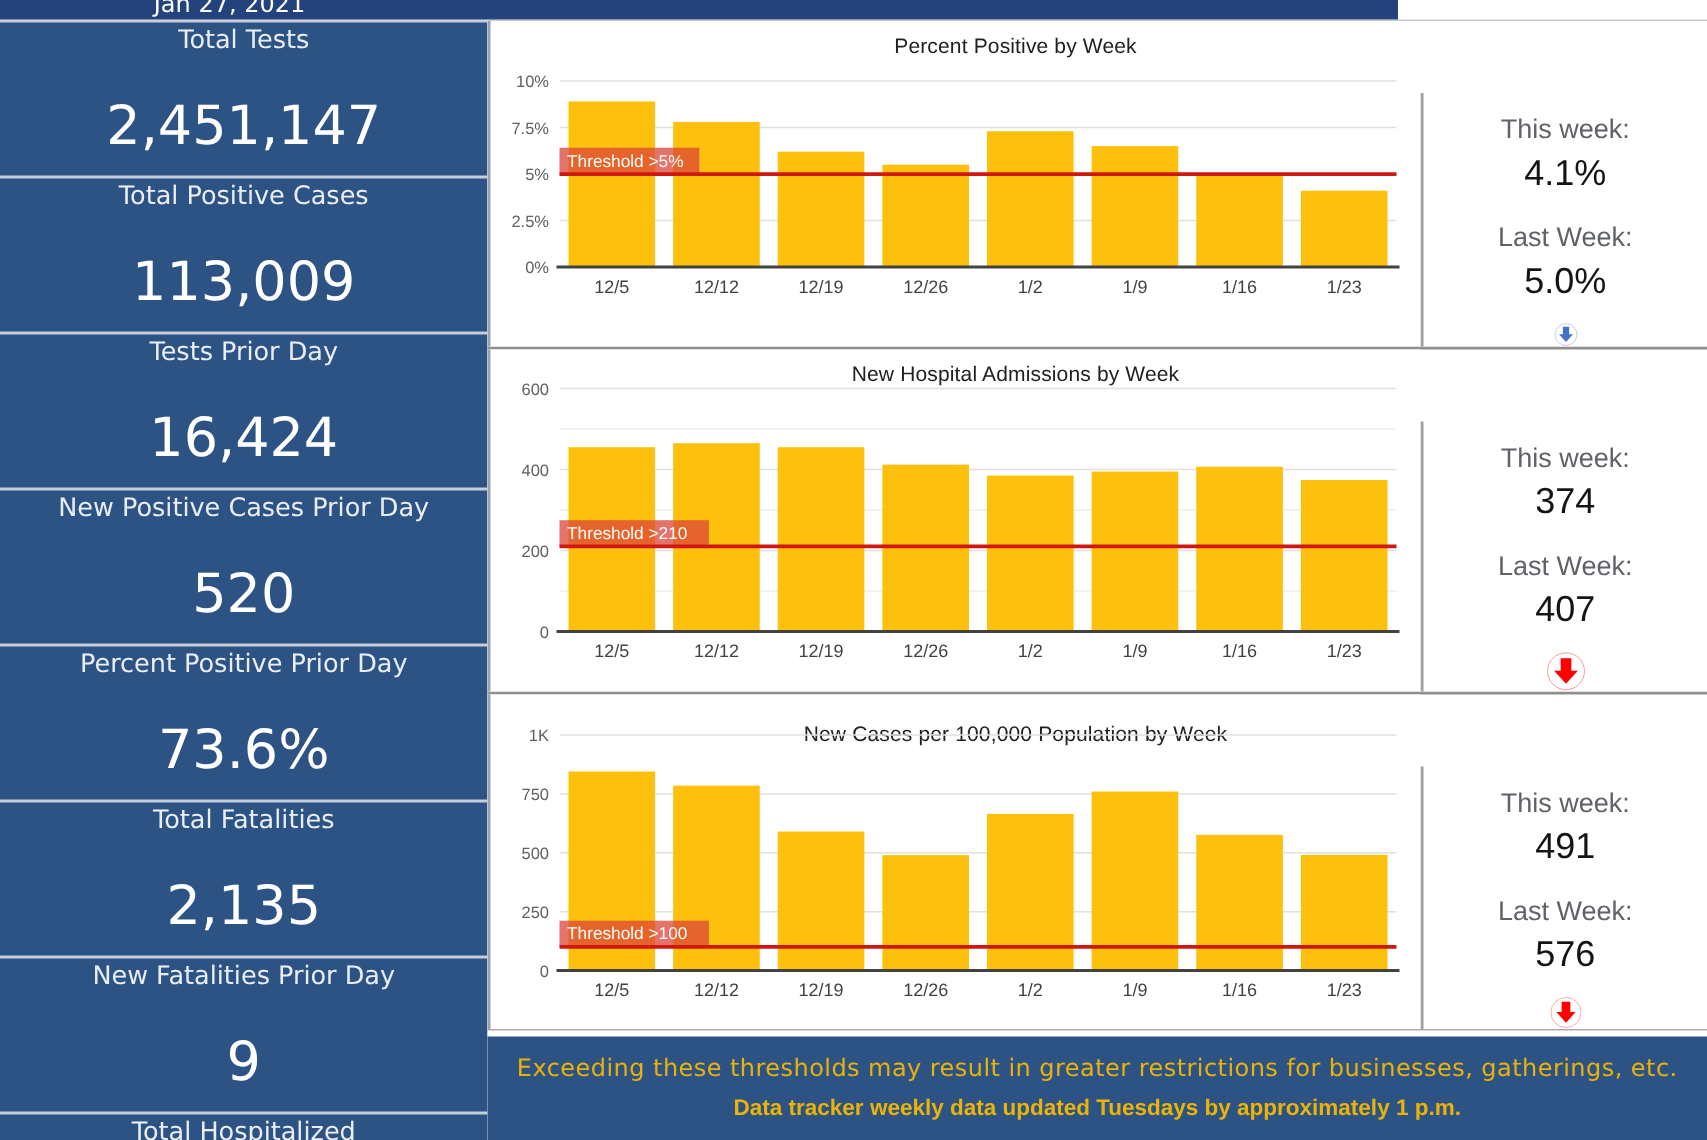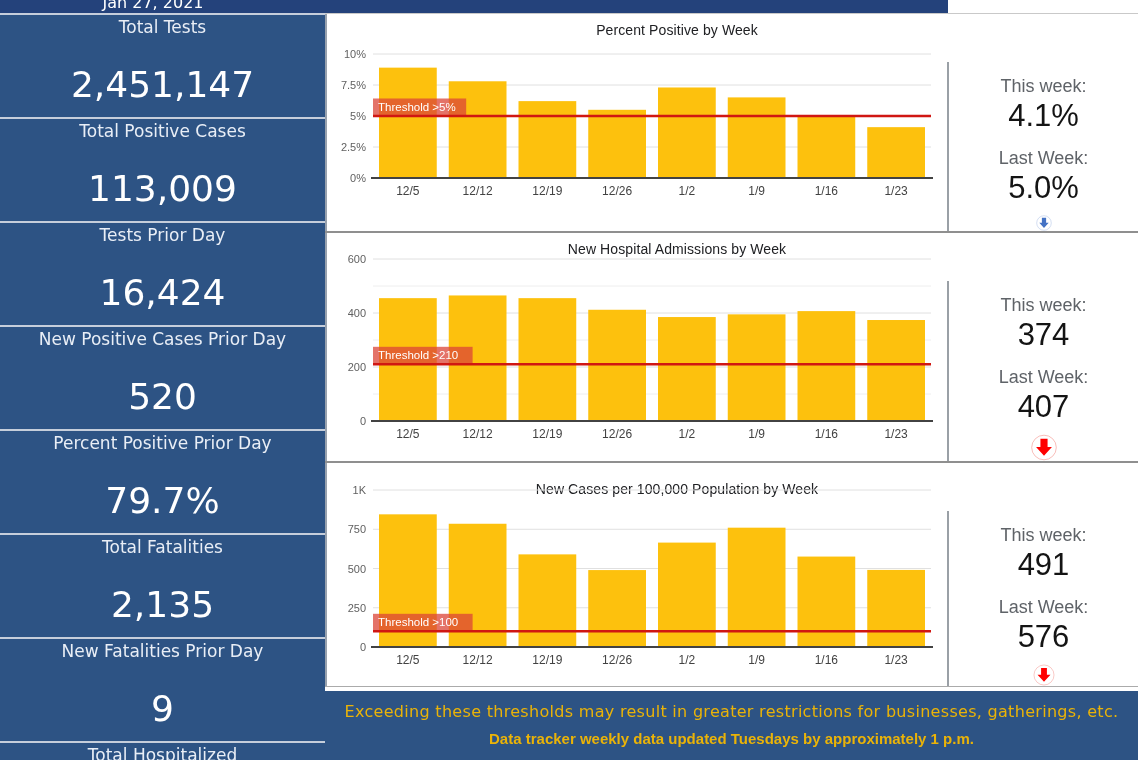--- a/index.html
+++ b/index.html
@@ -4,21 +4,21 @@
 <style>
   html,body{margin:0;padding:0}
   body{
     width:1138px;height:760px;position:relative;overflow:hidden;
     background:#ffffff;font-family:"Liberation Sans",sans-serif;
     -webkit-font-smoothing:antialiased;
   }
   
   .topbar{
     position:absolute;left:0;top:0;width:932px;height:13px;
-    background:#24427B;overflow:hidden;z-index:6;padding-left:16px;
+    background:#24427B;overflow:hidden;z-index:6;
   }
   .topbar .date{
     position:absolute;left:83px;top:-7px;width:140px;text-align:center;
     color:#ffffff;font:16px "DejaVu Sans",sans-serif;white-space:nowrap;
   }
   .seal{position:absolute;left:1012px;top:0;width:72px;height:14px}
   
   .sidebar{
     position:absolute;left:0;top:13px;width:325px;height:747px;
     background:#c6cedb;display:flex;flex-direction:column;gap:2px;
@@ -45,21 +45,21 @@
     font-size:14px;font-weight:normal;color:#202124;letter-spacing:.1px;margin-left:40px;
   }
   .r2 .chart-title{top:18px}
   .chart-svg{position:absolute;left:0;bottom:0;width:620px}
   svg text{font-family:"Liberation Sans",sans-serif}
   .stat-panel{
     flex:1;box-sizing:border-box;border-left:2px solid #9aa0a6;background:#fff;
     display:flex;flex-direction:column;align-items:center;margin-top:48px;
   }
   .stat-label{font-size:18px;color:#5f6368;margin-top:13px;line-height:22px}
-  .stat-value{font-size:31px;color:#141414;line-height:37px}
+  .stat-value{font-size:24px;color:#141414;line-height:37px}
   .trend-arrow{width:62px;height:62px;margin-top:9px}
   
   .footer{
     position:absolute;left:0;bottom:0;width:813px;height:70px;background:#2D5384;
     color:#eab308;text-align:center;box-sizing:border-box;padding-top:11px;
   }
   .footer .line1{font:16px "DejaVu Sans",sans-serif;letter-spacing:.3px}
   .footer .line2{font:bold 15px "Liberation Sans",sans-serif;margin-top:9px}
 </style>
 </head>
@@ -90,21 +90,21 @@
   <div class="tile">
     <div class="label">Tests Prior Day</div>
     <div class="value">16,424</div>
   </div>
   <div class="tile">
     <div class="label">New Positive Cases Prior Day</div>
     <div class="value">520</div>
   </div>
   <div class="tile">
     <div class="label">Percent Positive Prior Day</div>
-    <div class="value">79.7%</div>
+    <div class="value">73.6%</div>
   </div>
   <div class="tile">
     <div class="label">Total Fatalities</div>
     <div class="value">2,135</div>
   </div>
   <div class="tile">
     <div class="label">New Fatalities Prior Day</div>
     <div class="value">9</div>
   </div>
   <div class="tile">

